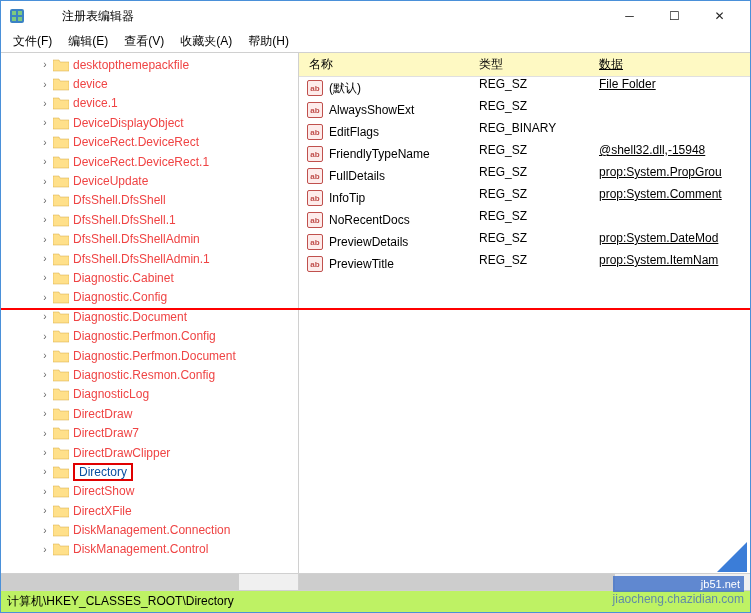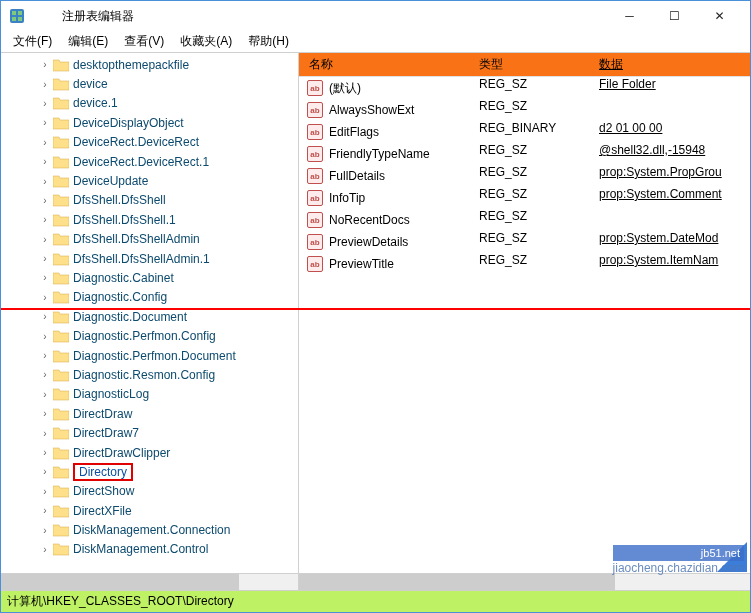--- a/index.html
+++ b/index.html
@@ -11,40 +11,40 @@
 .winbtn { width: 45px; height: 30px; display: flex; align-items: center; justify-content: center; color: #222; }
 .menubar { height: 22px; display: flex; align-items: center; padding: 0 4px; border-bottom: 1px solid #d0d0d0; }
 .menuitem { padding: 2px 8px; }
 .content { flex: 1; display: flex; min-height: 0; }
 .tree-pane { width: 298px; border-right: 1px solid #d0d0d0; overflow: hidden; position: relative; }
 .tree { padding: 2px 0; }
 .tree-row { height: 19.4px; display: flex; align-items: center; white-space: nowrap; }
 .expander { width: 12px; text-align: center; color: #666; font-size: 10px; display: inline-block; }
 .folder { width: 16px; height: 14px; margin: 0 4px 0 2px; display: inline-block; }
 .folder svg { display: block; }
-.tree-label { color: #0c4a6e; }
+.tree-label { color: #ef4444; }
 .tree-row.highlight .tree-label { border: 2px solid #e00000; padding: 0 4px; color: #0a4fa0; }
 .list-pane { flex: 1; overflow: hidden; position: relative; }
-.list-header { height: 24px; display: flex; align-items: center; border-bottom: 1px solid #e0e0e0; background: #f97316; }
+.list-header { height: 24px; display: flex; align-items: center; border-bottom: 1px solid #e0e0e0; background: #fef9c3; }
 .list-header .col { padding-left: 10px; color: #000; }
 .col-name { width: 170px; }
 .col-type { width: 120px; }
 .col-data { flex: 1; text-decoration: underline; }
 .list-body { }
 .list-row { height: 22px; display: flex; }
 .list-row .col-name { display: flex; align-items: center; padding-left: 8px; }
 .val-icon { width: 16px; height: 16px; margin-right: 6px; display: inline-flex; align-items: center; justify-content: center; border: 1px solid #c0504d; background: #fdeceb; color: #c0504d; font-size: 8px; font-weight: bold; border-radius: 2px; }
 .list-row .col-type { padding-left: 10px; }
 .list-row .col-data { padding-left: 10px; }
 .red-line { position: absolute; left: 0; right: 0; top: 307px; height: 2px; background: #ff0000; z-index: 5; }
 .hscroll { height: 17px; background: #f0f0f0; border-top: 1px solid #d0d0d0; display: flex; }
 .hscroll .track { flex: 1; position: relative; }
 .hscroll .thumb { position: absolute; height: 100%; background: #cdcdcd; }
 .statusbar { height: 22px; display: flex; align-items: center; padding: 0 6px; border-top: 1px solid #d0d0d0; background: #bef264; }
-.watermark { position: absolute; right: 6px; bottom: 35px; color: rgba(80,120,180,0.85); font-size: 12px; text-align: right; line-height: 1.3; z-index: 10; }
+.watermark { position: absolute; right: 6px; bottom: 4px; color: rgba(80,120,180,0.85); font-size: 12px; text-align: right; line-height: 1.3; z-index: 10; }
 .watermark .l1 { background: rgba(60,110,200,0.8); color: #fff; padding: 1px 4px; font-size: 11px; }
 .corner-tri { position: absolute; right: 3px; bottom: 40px; width: 0; height: 0; border-left: 30px solid transparent; border-bottom: 30px solid #3b7dd8; z-index: 9; }
 </style>
 </head>
 <body>
 
 <div class="titlebar">
   <span class="icon">
     <svg width="16" height="16">
         <rect x="1" y="1" width="14" height="14" fill="#3b82c4" rx="2"></rect>
@@ -331,21 +331,20 @@
           </div>
           <div class="col-type">REG_SZ</div>
           <div class="col-data"></div>
         </div>
         <div class="list-row">
           <div class="col-name">
             <span class="val-icon">ab</span>
             <span>EditFlags</span>
           </div>
           <div class="col-type">REG_BINARY</div>
-          <div class="col-data">d2 01 00 00</div>
         </div>
         <div class="list-row">
           <div class="col-name">
             <span class="val-icon">ab</span>
             <span>FriendlyTypeName</span>
           </div>
           <div class="col-type">REG_SZ</div>
           <div class="col-data">@shell32.dll,-15948</div>
         </div>
         <div class="list-row">

